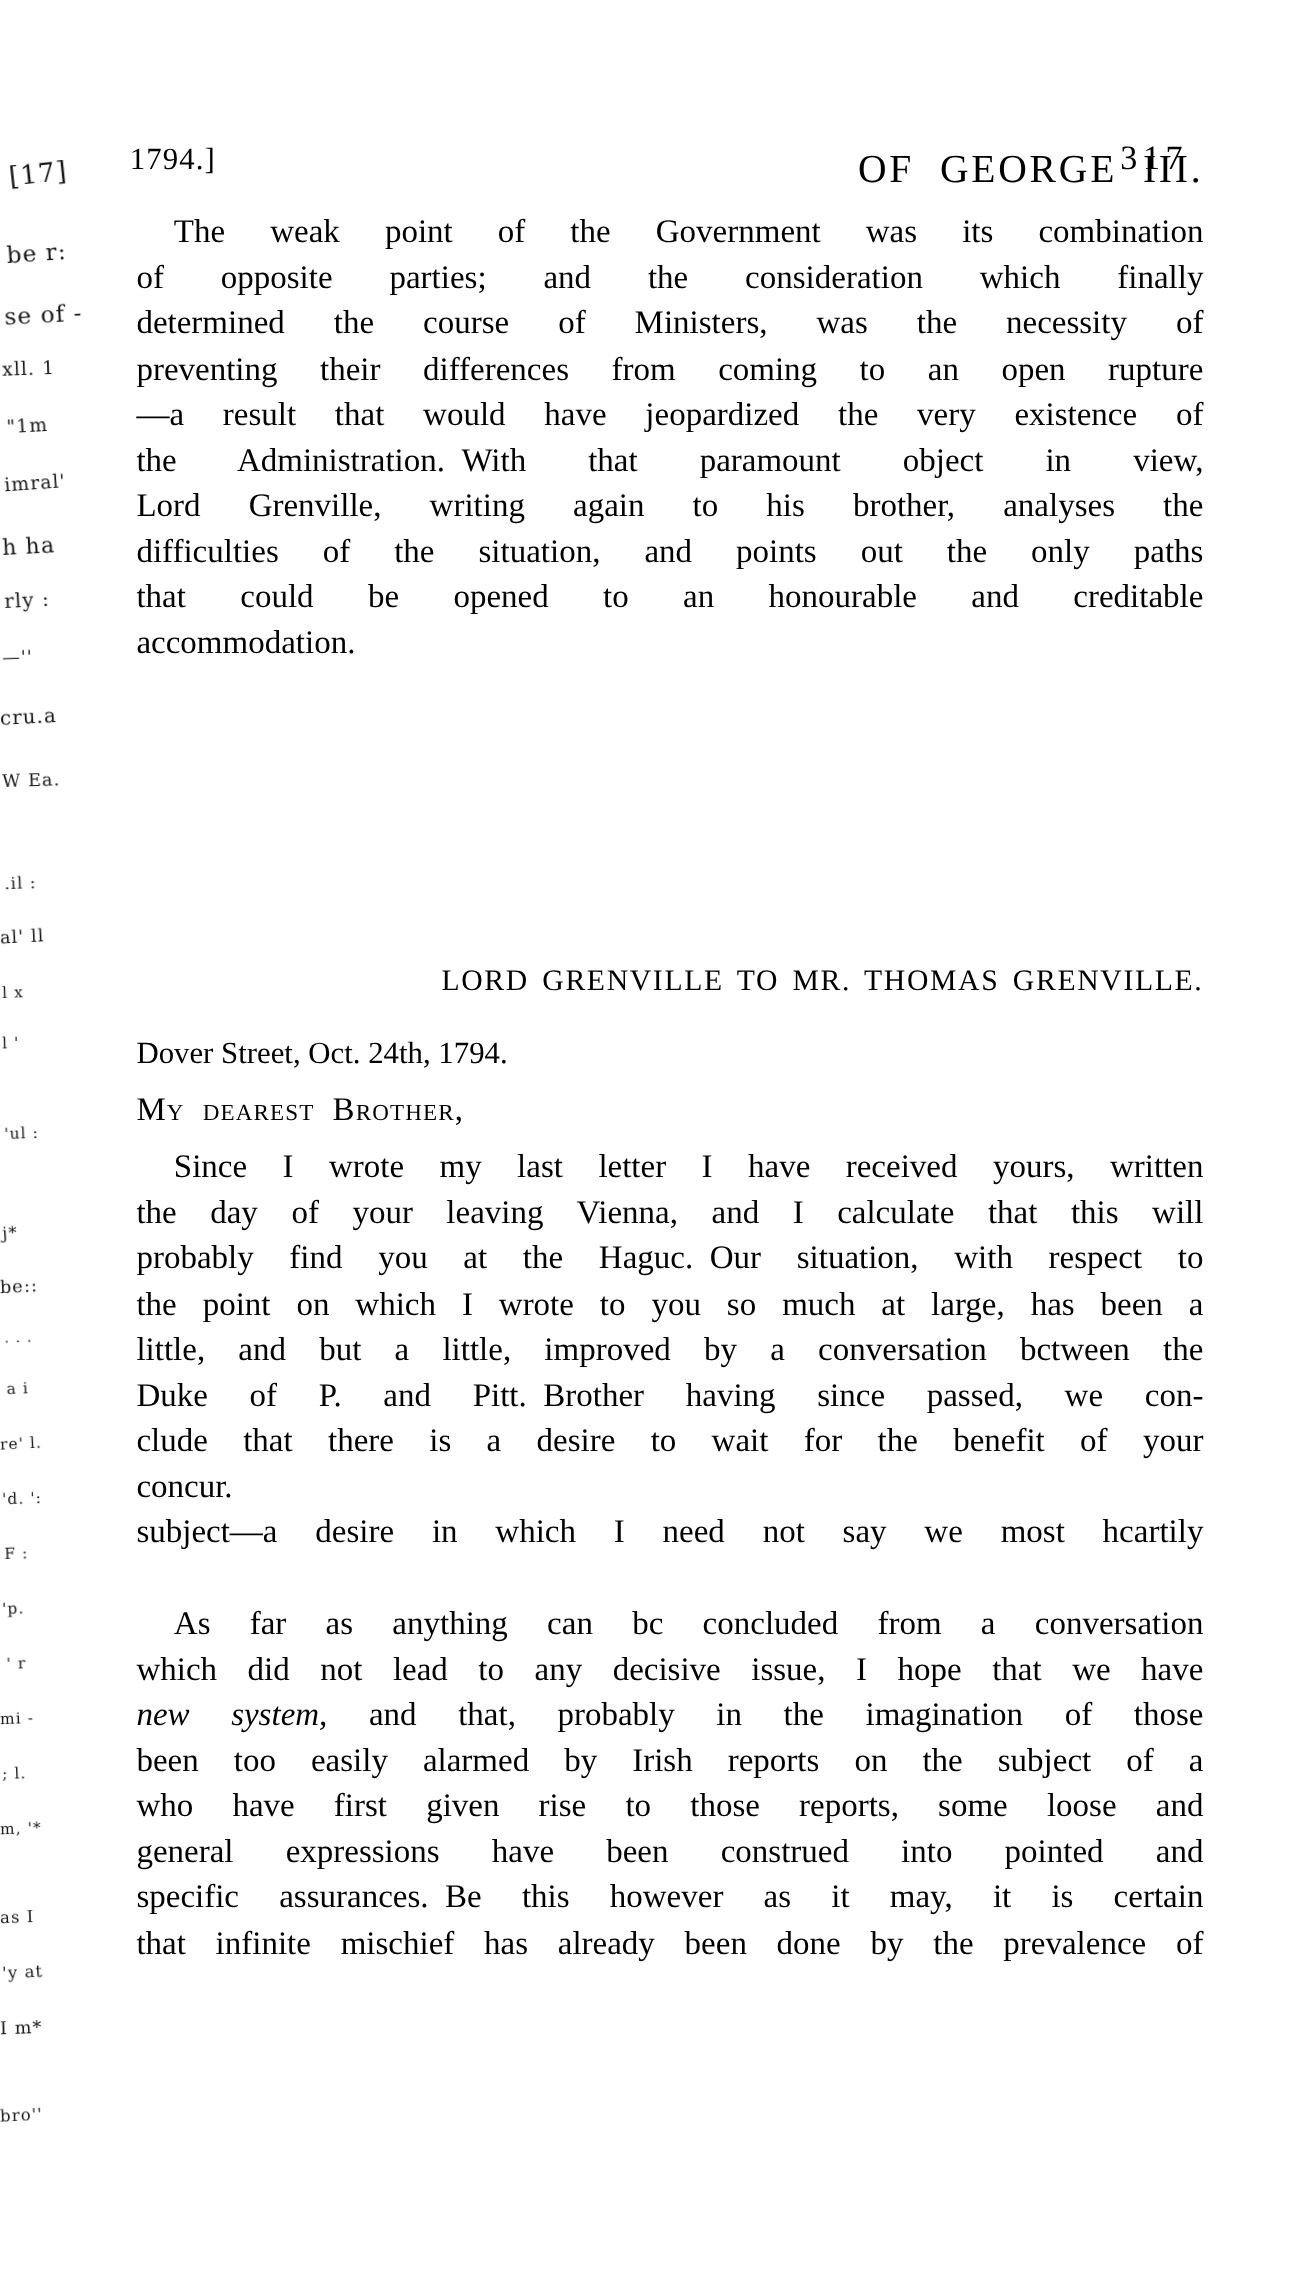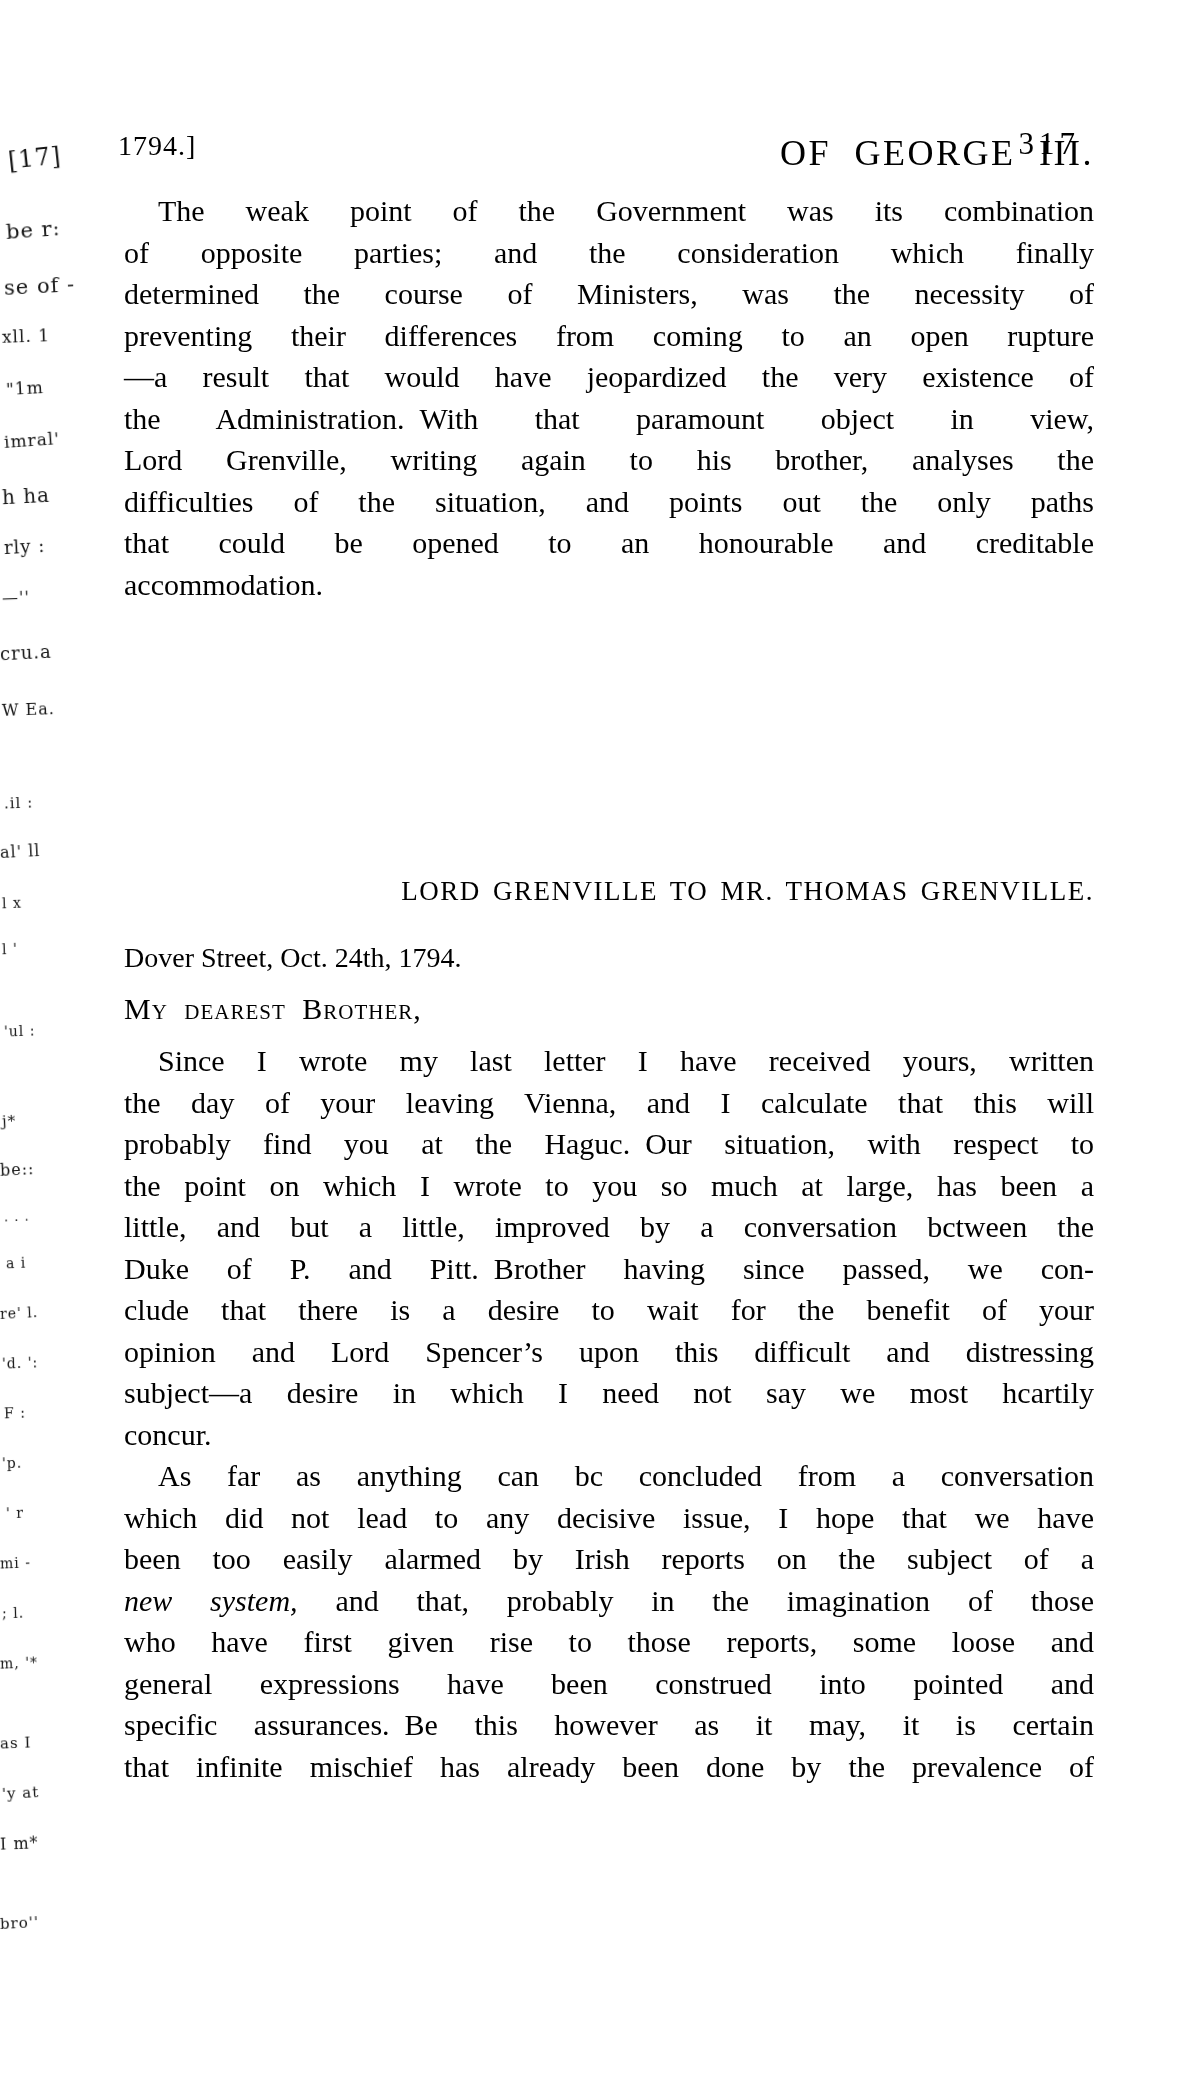--- a/index.html
+++ b/index.html
@@ -107,29 +107,28 @@
   <div class="block salutation">My dearest Brother,</div>
 
   <div class="block para" style="top:1040px">
     <div class="line indent">Since I wrote my last letter I have received yours, written</div>
     <div class="line">the day of your leaving Vienna, and I calculate that this will</div>
     <div class="line">probably find you at the Haguc. Our situation, with respect to</div>
     <div class="line">the point on which I wrote to you so much at large, has been a</div>
     <div class="line">little, and but a little, improved by a conversation bctween the</div>
     <div class="line">Duke of P. and Pitt. Brother having since passed, we con-</div>
     <div class="line">clude that there is a desire to wait for the benefit of your</div>
-    <div class="line">opinion and Lord Spencer’s upon this difficult and distressing</div>
+    <div class="line last">concur.</div>
     <div class="line">subject—a desire in which I need not say we most hcartily</div>
-    <div class="line last">concur.</div>
   </div>
 
   <div class="block para" style="top:1455px">
     <div class="line indent">As far as anything can bc concluded from a conversation</div>
     <div class="line">which did not lead to any decisive issue, I hope that we have</div>
+    <div class="line"><span class="it">new system,</span><span> and that, probably in the imagination of those</span></div>
     <div class="line">been too easily alarmed by Irish reports on the subject of a</div>
-    <div class="line"><span class="it">new system,</span><span> and that, probably in the imagination of those</span></div>
     <div class="line">who have first given rise to those reports, some loose and</div>
     <div class="line">general expressions have been construed into pointed and</div>
     <div class="line">specific assurances. Be this however as it may, it is certain</div>
     <div class="line">that infinite mischief has already been done by the prevalence of</div>
   </div>
 
 </div>
 
 </body></html>

